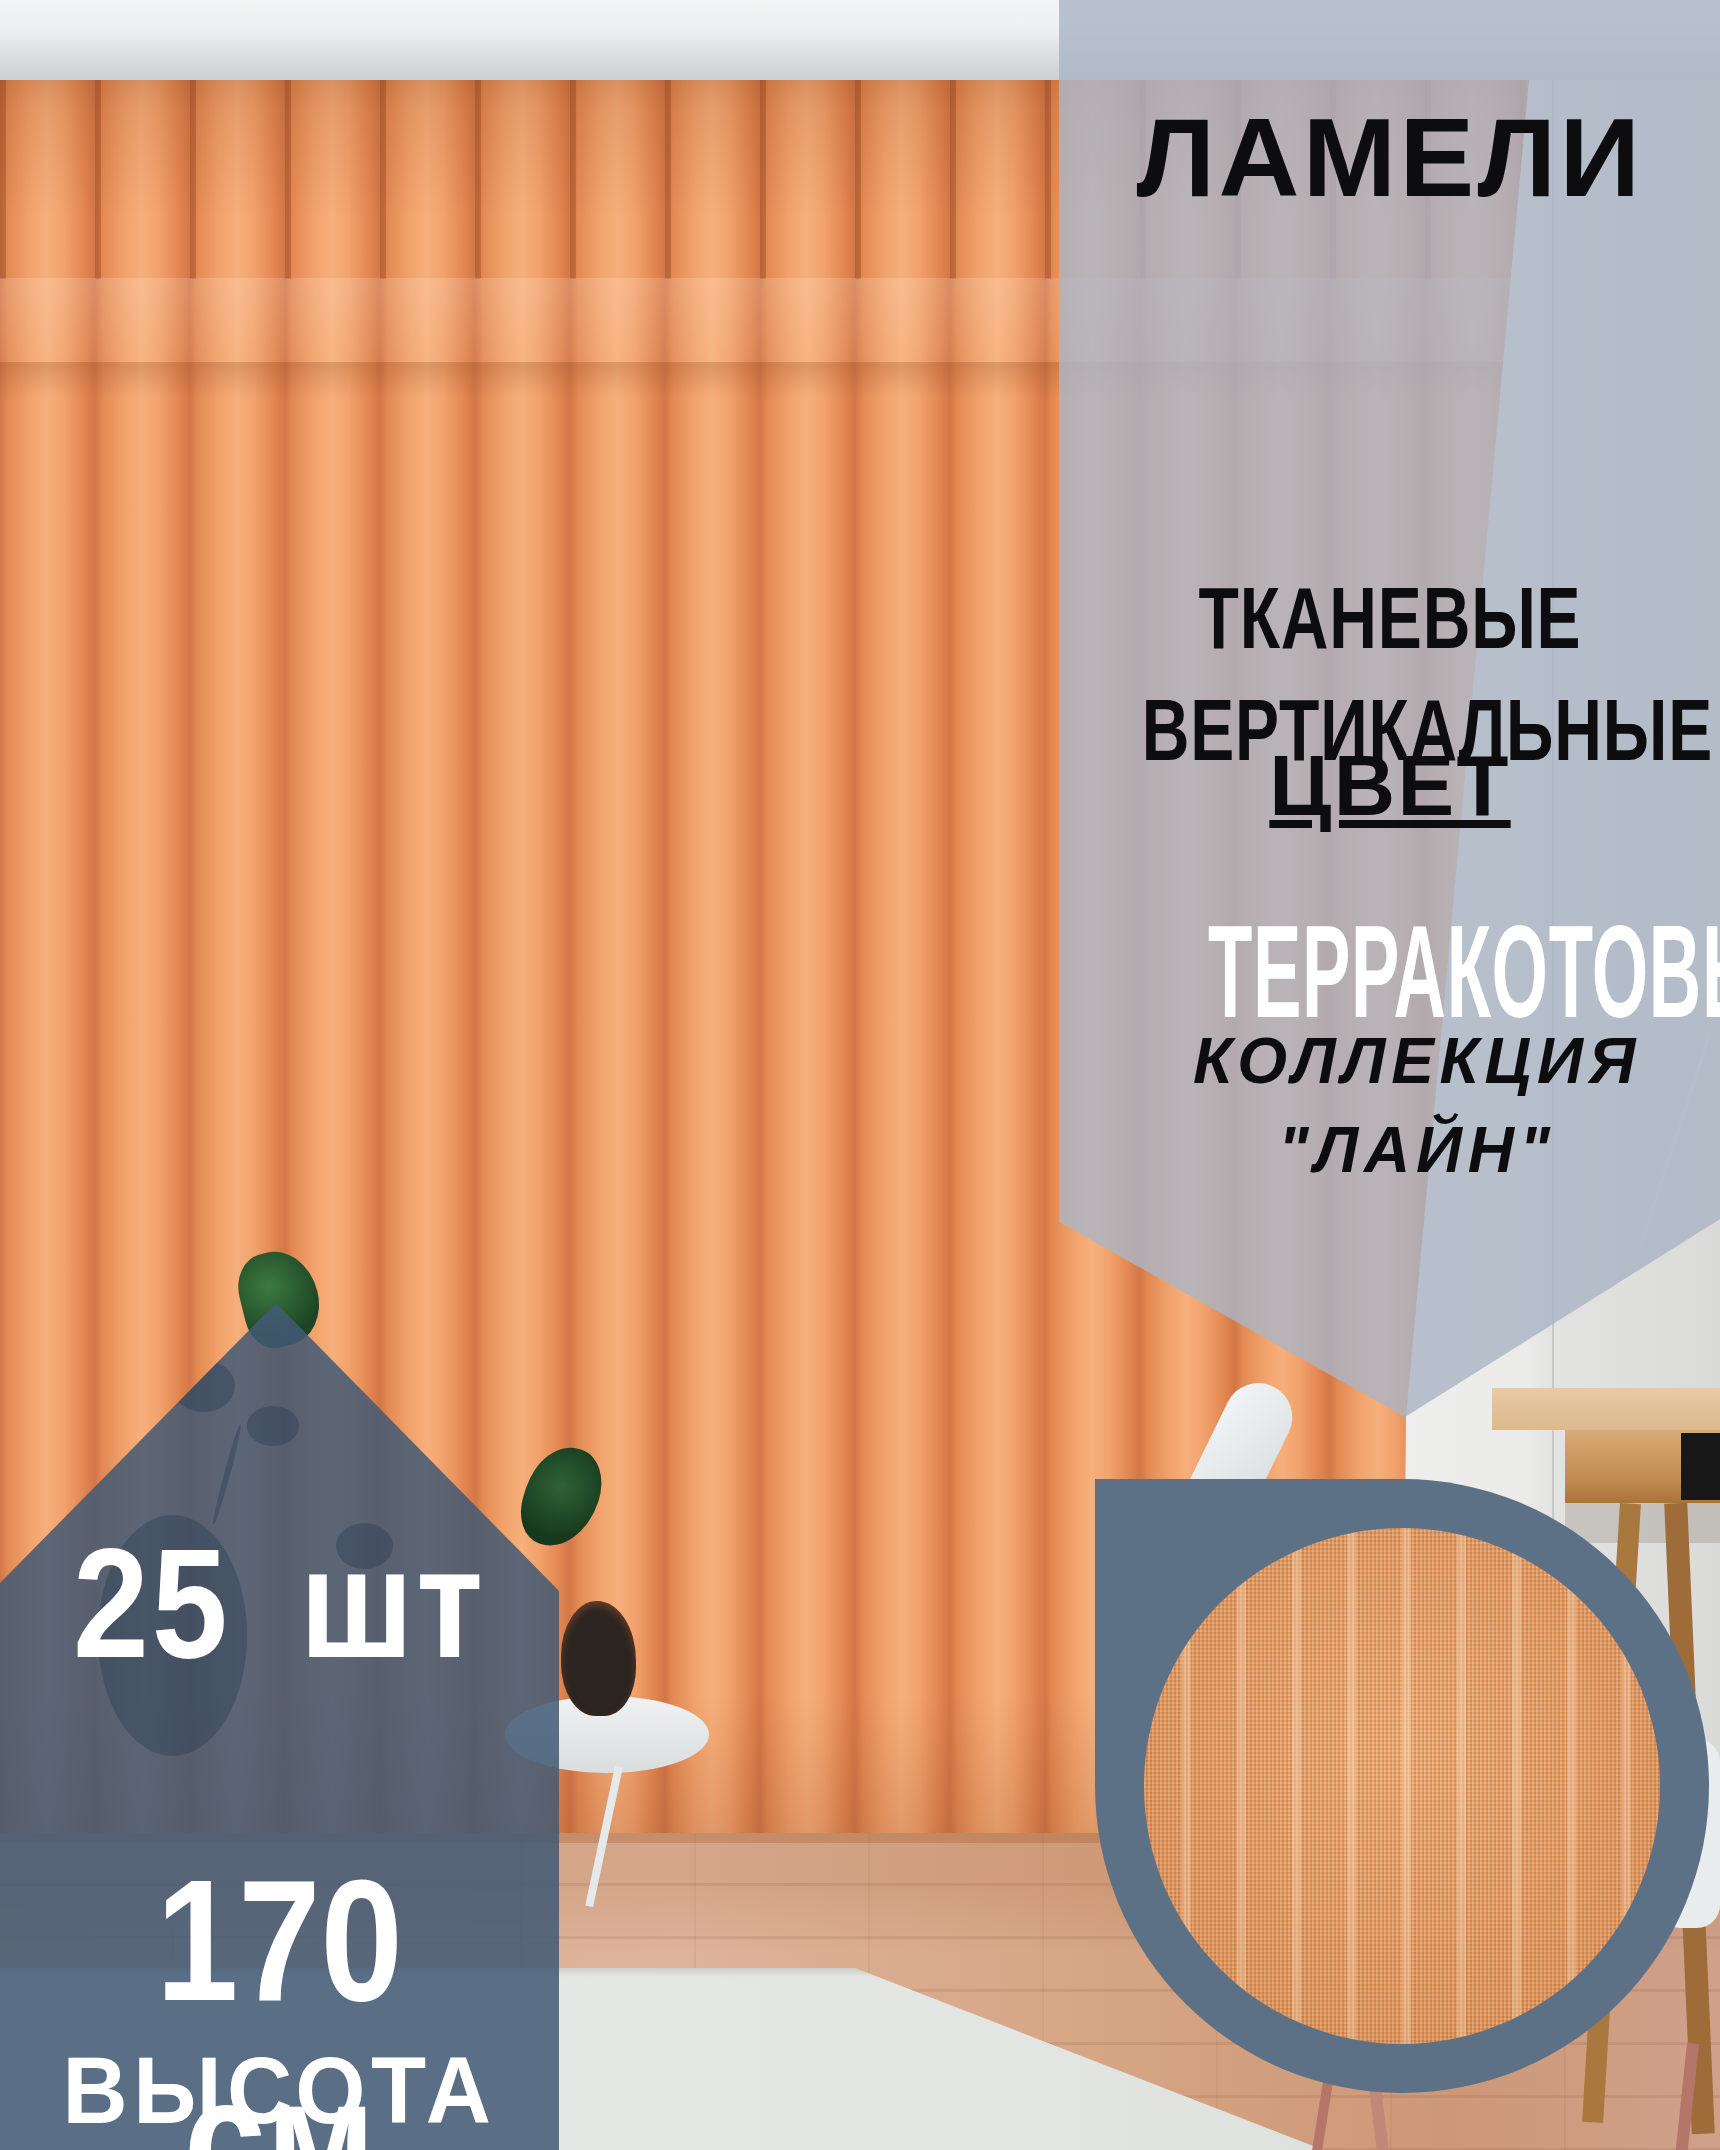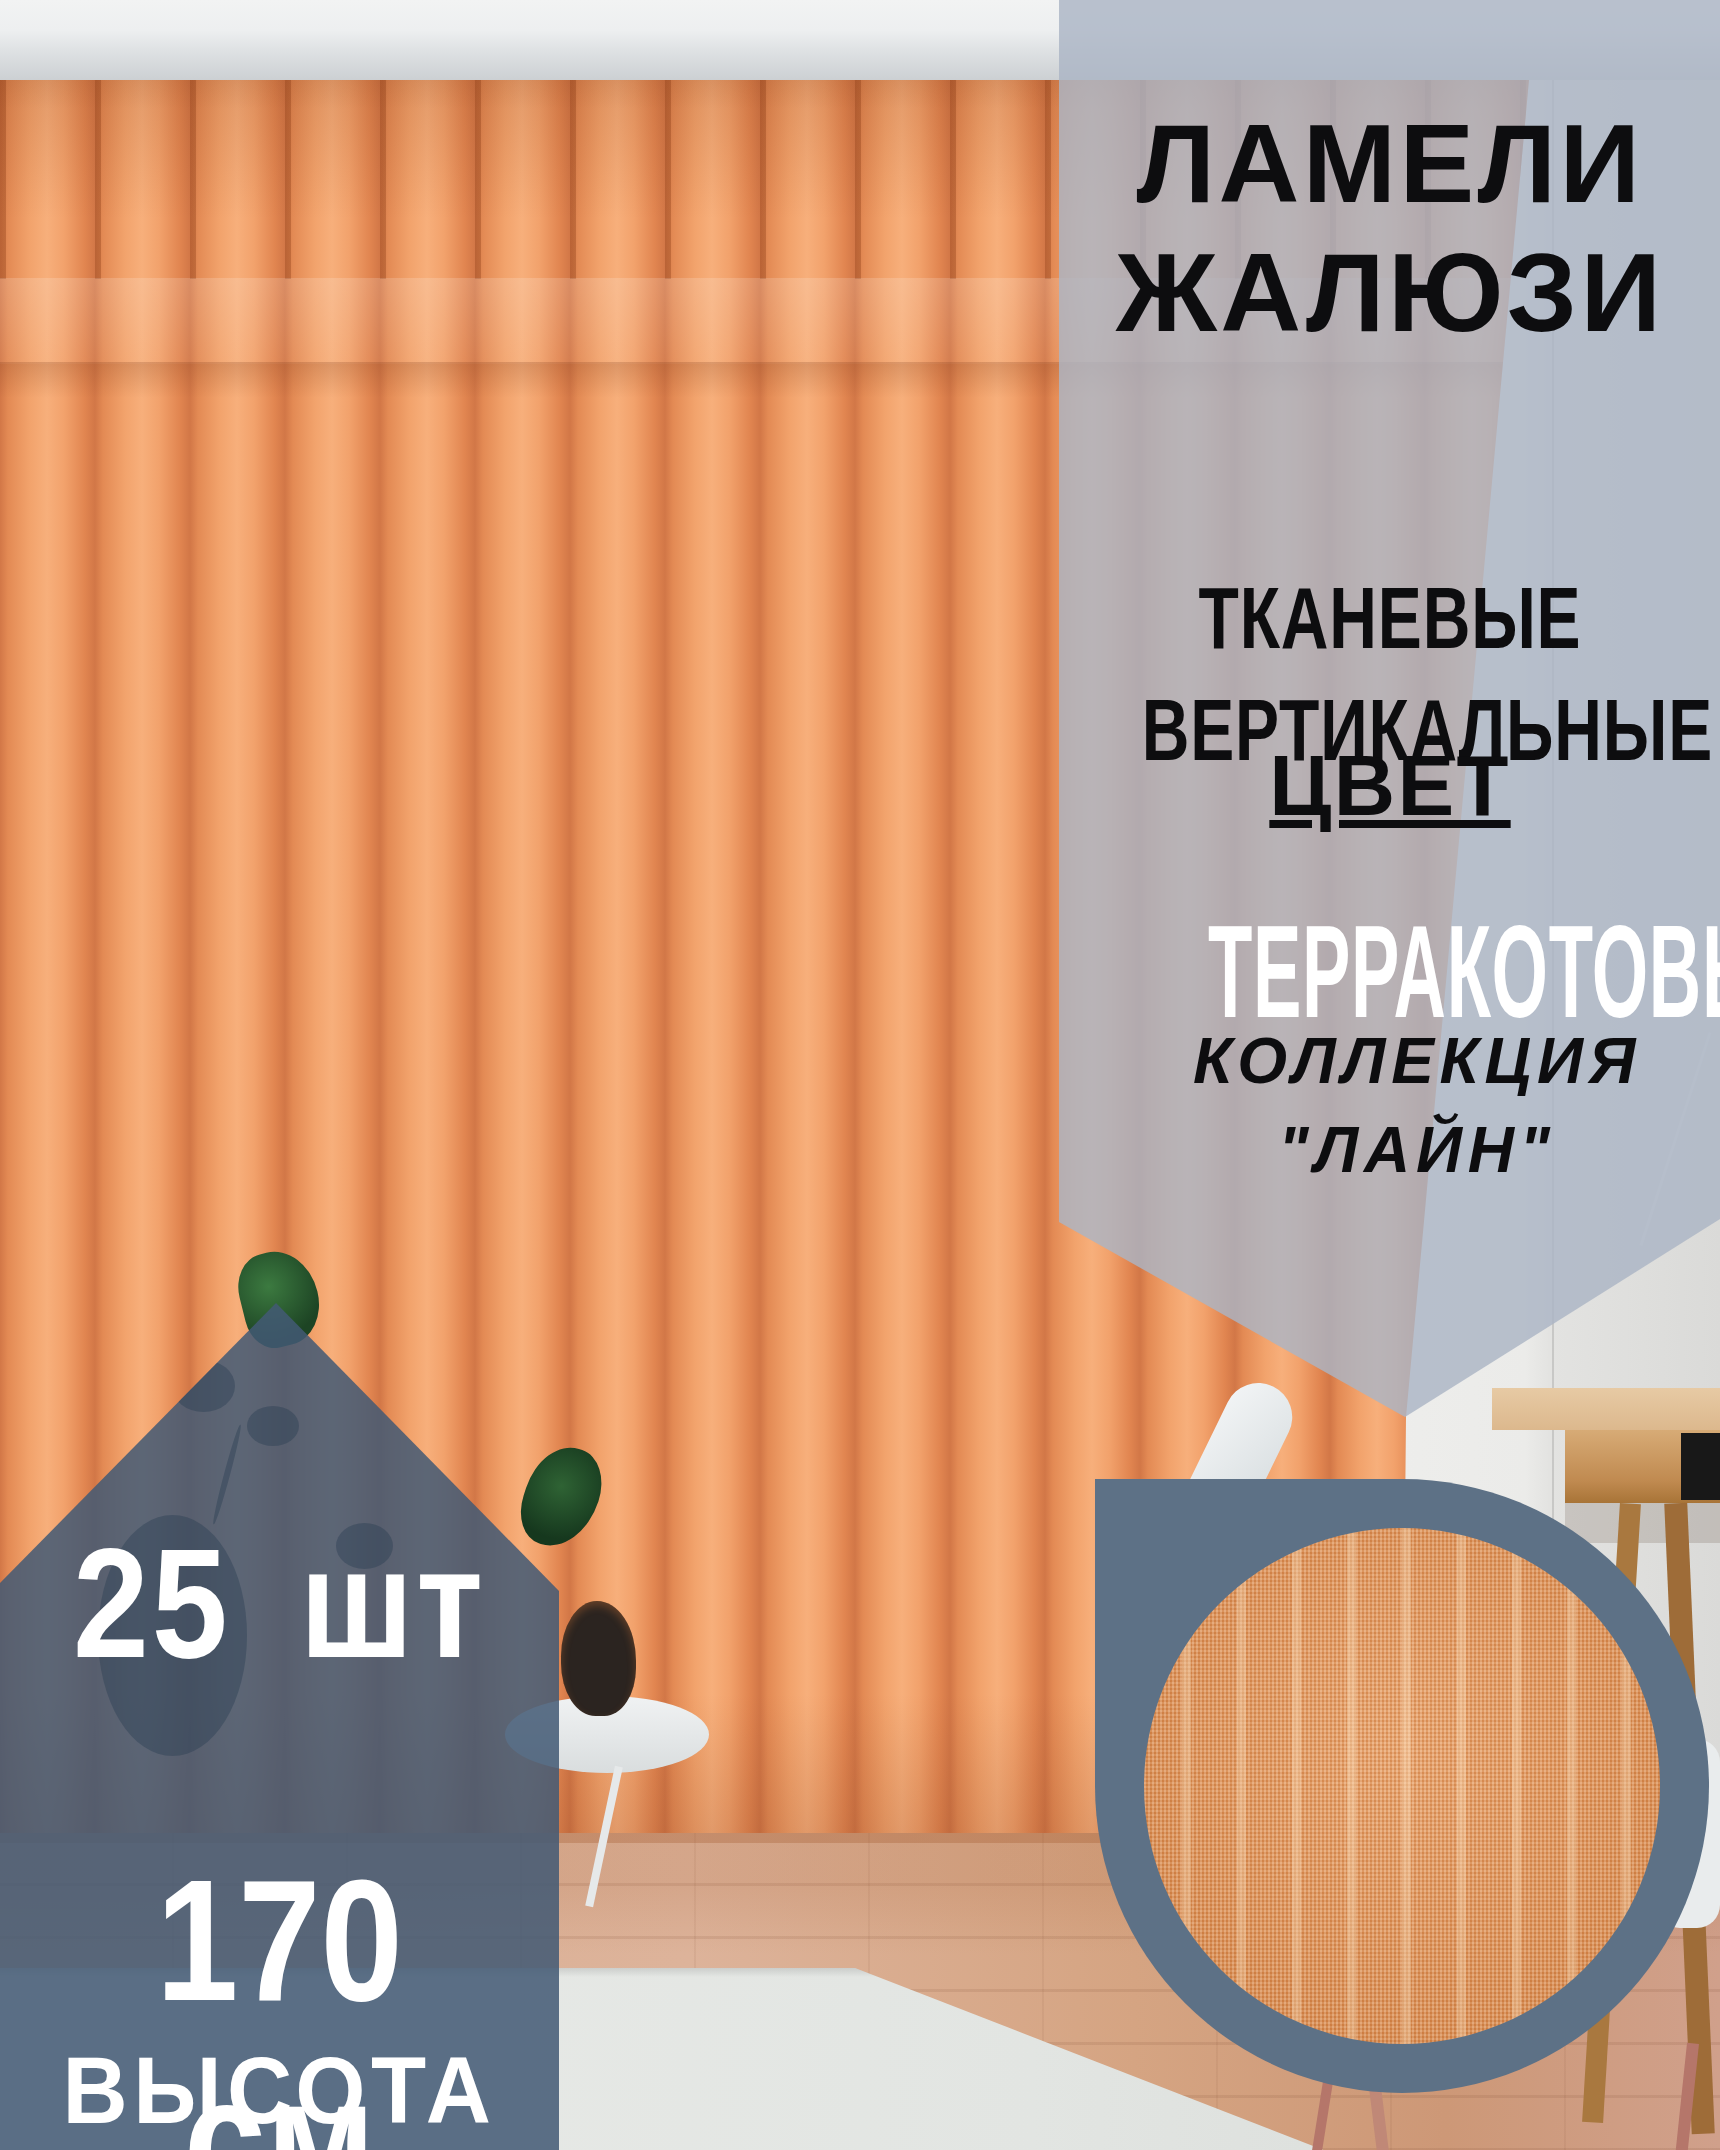--- a/index.html
+++ b/index.html
@@ -70,21 +70,21 @@
     transform:rotate(-14deg);background:radial-gradient(circle at 40% 35%,#3c7a40,#1d4424 70%);}
   .plant2{left:525px;top:1446px;width:73px;height:102px;border-radius:55% 45% 60% 42%;
     transform:rotate(18deg);background:radial-gradient(circle at 45% 40%,#2f6334,#16381e 72%);}
   .lamp-cord{left:1674px;top:1027px;width:3.4px;height:224px;background:rgba(245,246,247,.38);transform:rotate(18deg);}
 
   
   .panel{left:0;top:0;width:1720px;height:2151px;
     clip-path:polygon(1059px 0,1720px 0,1720px 1219px,1405px 1417px,1059px 1222px);
     background:rgba(171,181,197,.82);}
   .panel-text{position:absolute;left:1059px;top:0;width:662px;text-align:center;color:#0d0d0f;}
-  .pt-title{position:absolute;left:0;top:99px;width:100%;
+  .pt-title{position:absolute;left:0;top:93px;width:100%;
     font-size:112px;font-weight:700;line-height:129px;letter-spacing:3.4px;}
   .pt-material{position:absolute;left:0;top:562px;width:100%;
     font-size:88px;font-weight:700;line-height:112px;letter-spacing:1.1px;transform:scaleX(.75);}
   .pt-color-label{position:absolute;left:0;top:737px;width:100%;
     font-size:85px;font-weight:700;letter-spacing:2.3px;text-decoration:underline;}
   .pt-color-value{position:absolute;left:0;top:896px;width:100%;color:#ffffff;
     font-size:132px;font-weight:700;letter-spacing:1.1px;transform:scaleX(.55);}
   .pt-collection{position:absolute;left:0;top:1017px;width:100%;
     font-size:64px;font-weight:700;font-style:italic;line-height:89px;letter-spacing:5.7px;padding-left:27px;}
 
@@ -145,21 +145,20 @@
   <div class="abs side-table-leg"></div>
   <div class="abs bowl"></div>
   <div class="abs plant1"></div>
   <div class="abs plant2"></div>
   <div class="abs lamp-cord"></div>
 
   <div class="abs panel">
     <div class="panel-text">
       <div class="pt-title">
         <div>ЛАМЕЛИ</div>
-        <div>ЖАЛЮЗИ</div>
       </div>
       <div class="pt-material">
         <div>ТКАНЕВЫЕ</div>
         <div>ВЕРТИКАЛЬНЫЕ</div>
       </div>
       <div class="pt-color-label">ЦВЕТ</div>
       <div class="pt-color-value">ТЕРРАКОТОВЫЙ</div>
       <div class="pt-collection">
         <div>КОЛЛЕКЦИЯ</div>
         <div>"ЛАЙН"</div>

